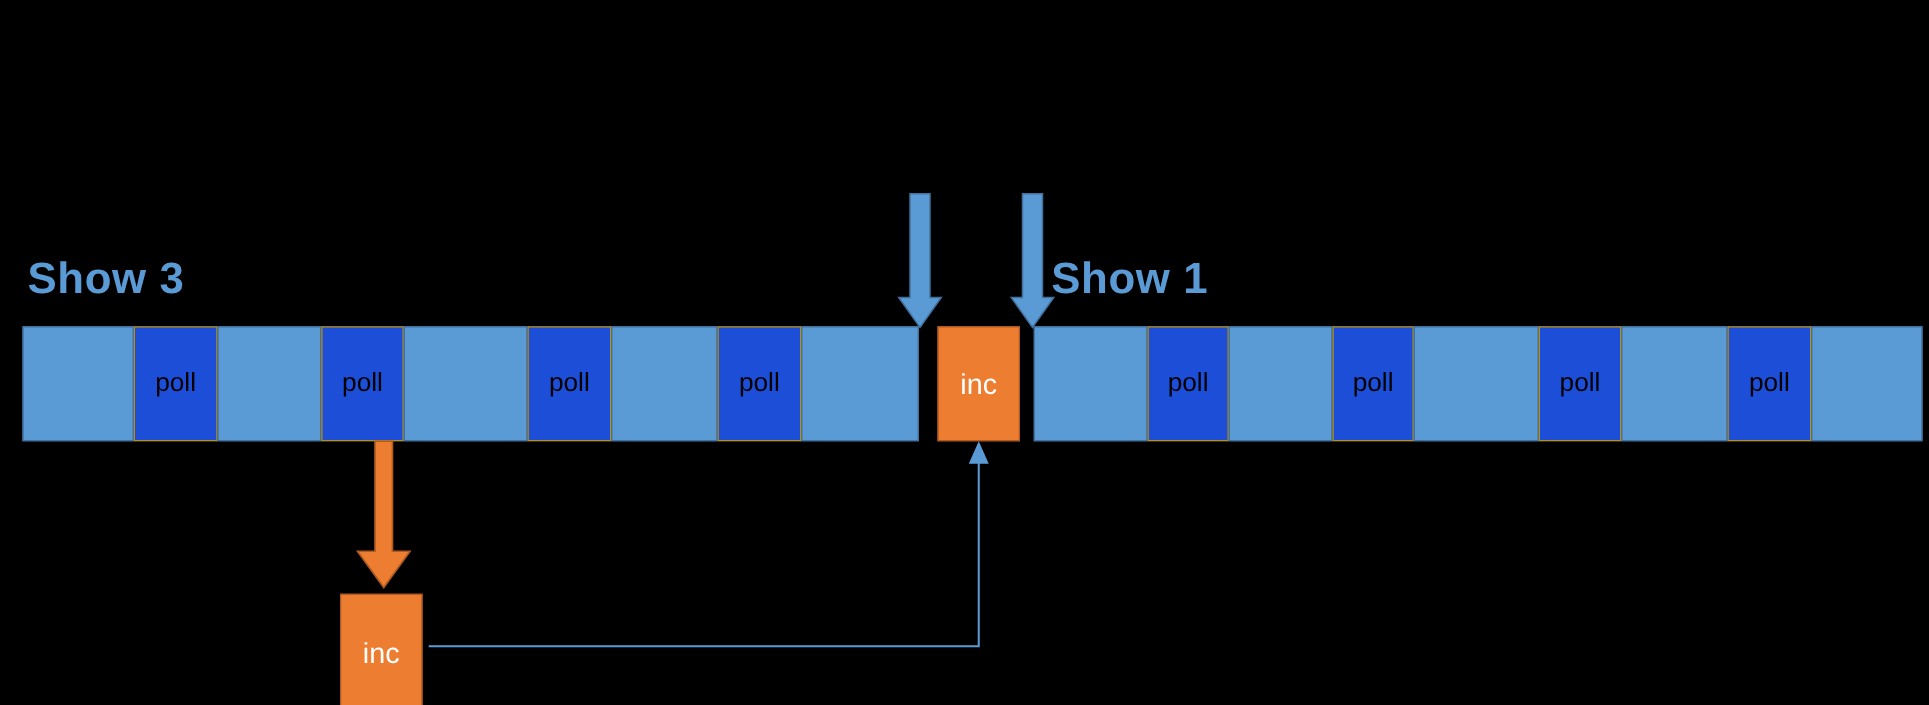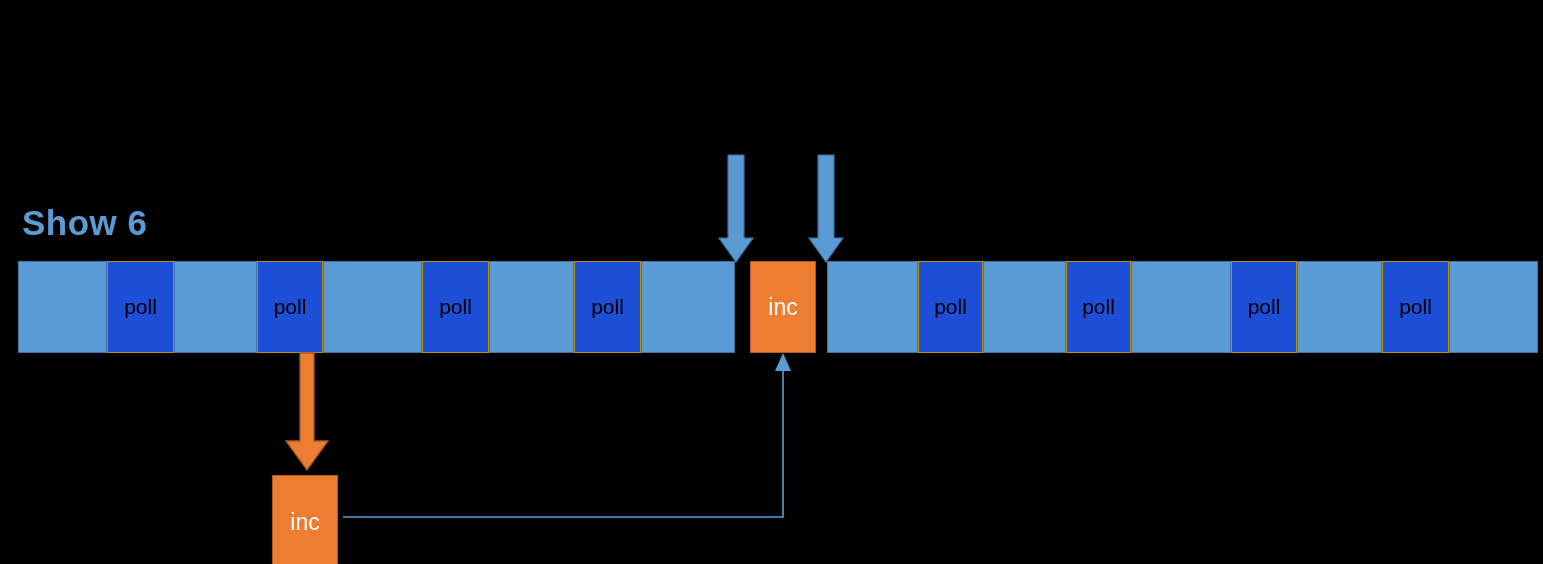--- a/index.html
+++ b/index.html
@@ -60,22 +60,23 @@
   .arrow-svg {
     position: absolute;
     overflow: visible;
   }
 </style>
 </head>
 <body>
 
 <div id="stage">
 
-  <div class="show-label" style="left:22px; top:203px;">Show 6</div>
+  <div class="show-label" style="left:22px; top:203px;">Show 3</div>
 
+  <div class="show-label" style="left:841px; top:203px;">Show 1</div>
 
   <svg class="arrow-svg" style="left:718px; top:150px; width:36px; height:118px;" viewBox="0 0 36 118">
     <polygon points="10,5 26,5 26,88 35,88 18,112 1,88 10,88" fill="#5B9BD5" stroke="#41719C" stroke-width="1.2"></polygon>
   </svg>
 
   <svg class="arrow-svg" style="left:808px; top:150px; width:36px; height:118px;" viewBox="0 0 36 118">
     <polygon points="10,5 26,5 26,88 35,88 18,112 1,88 10,88" fill="#5B9BD5" stroke="#41719C" stroke-width="1.2"></polygon>
   </svg>
 
   <div class="seg seg-blue" style="left:18px;  top:261px; width:89px;  height:92px;"></div>

